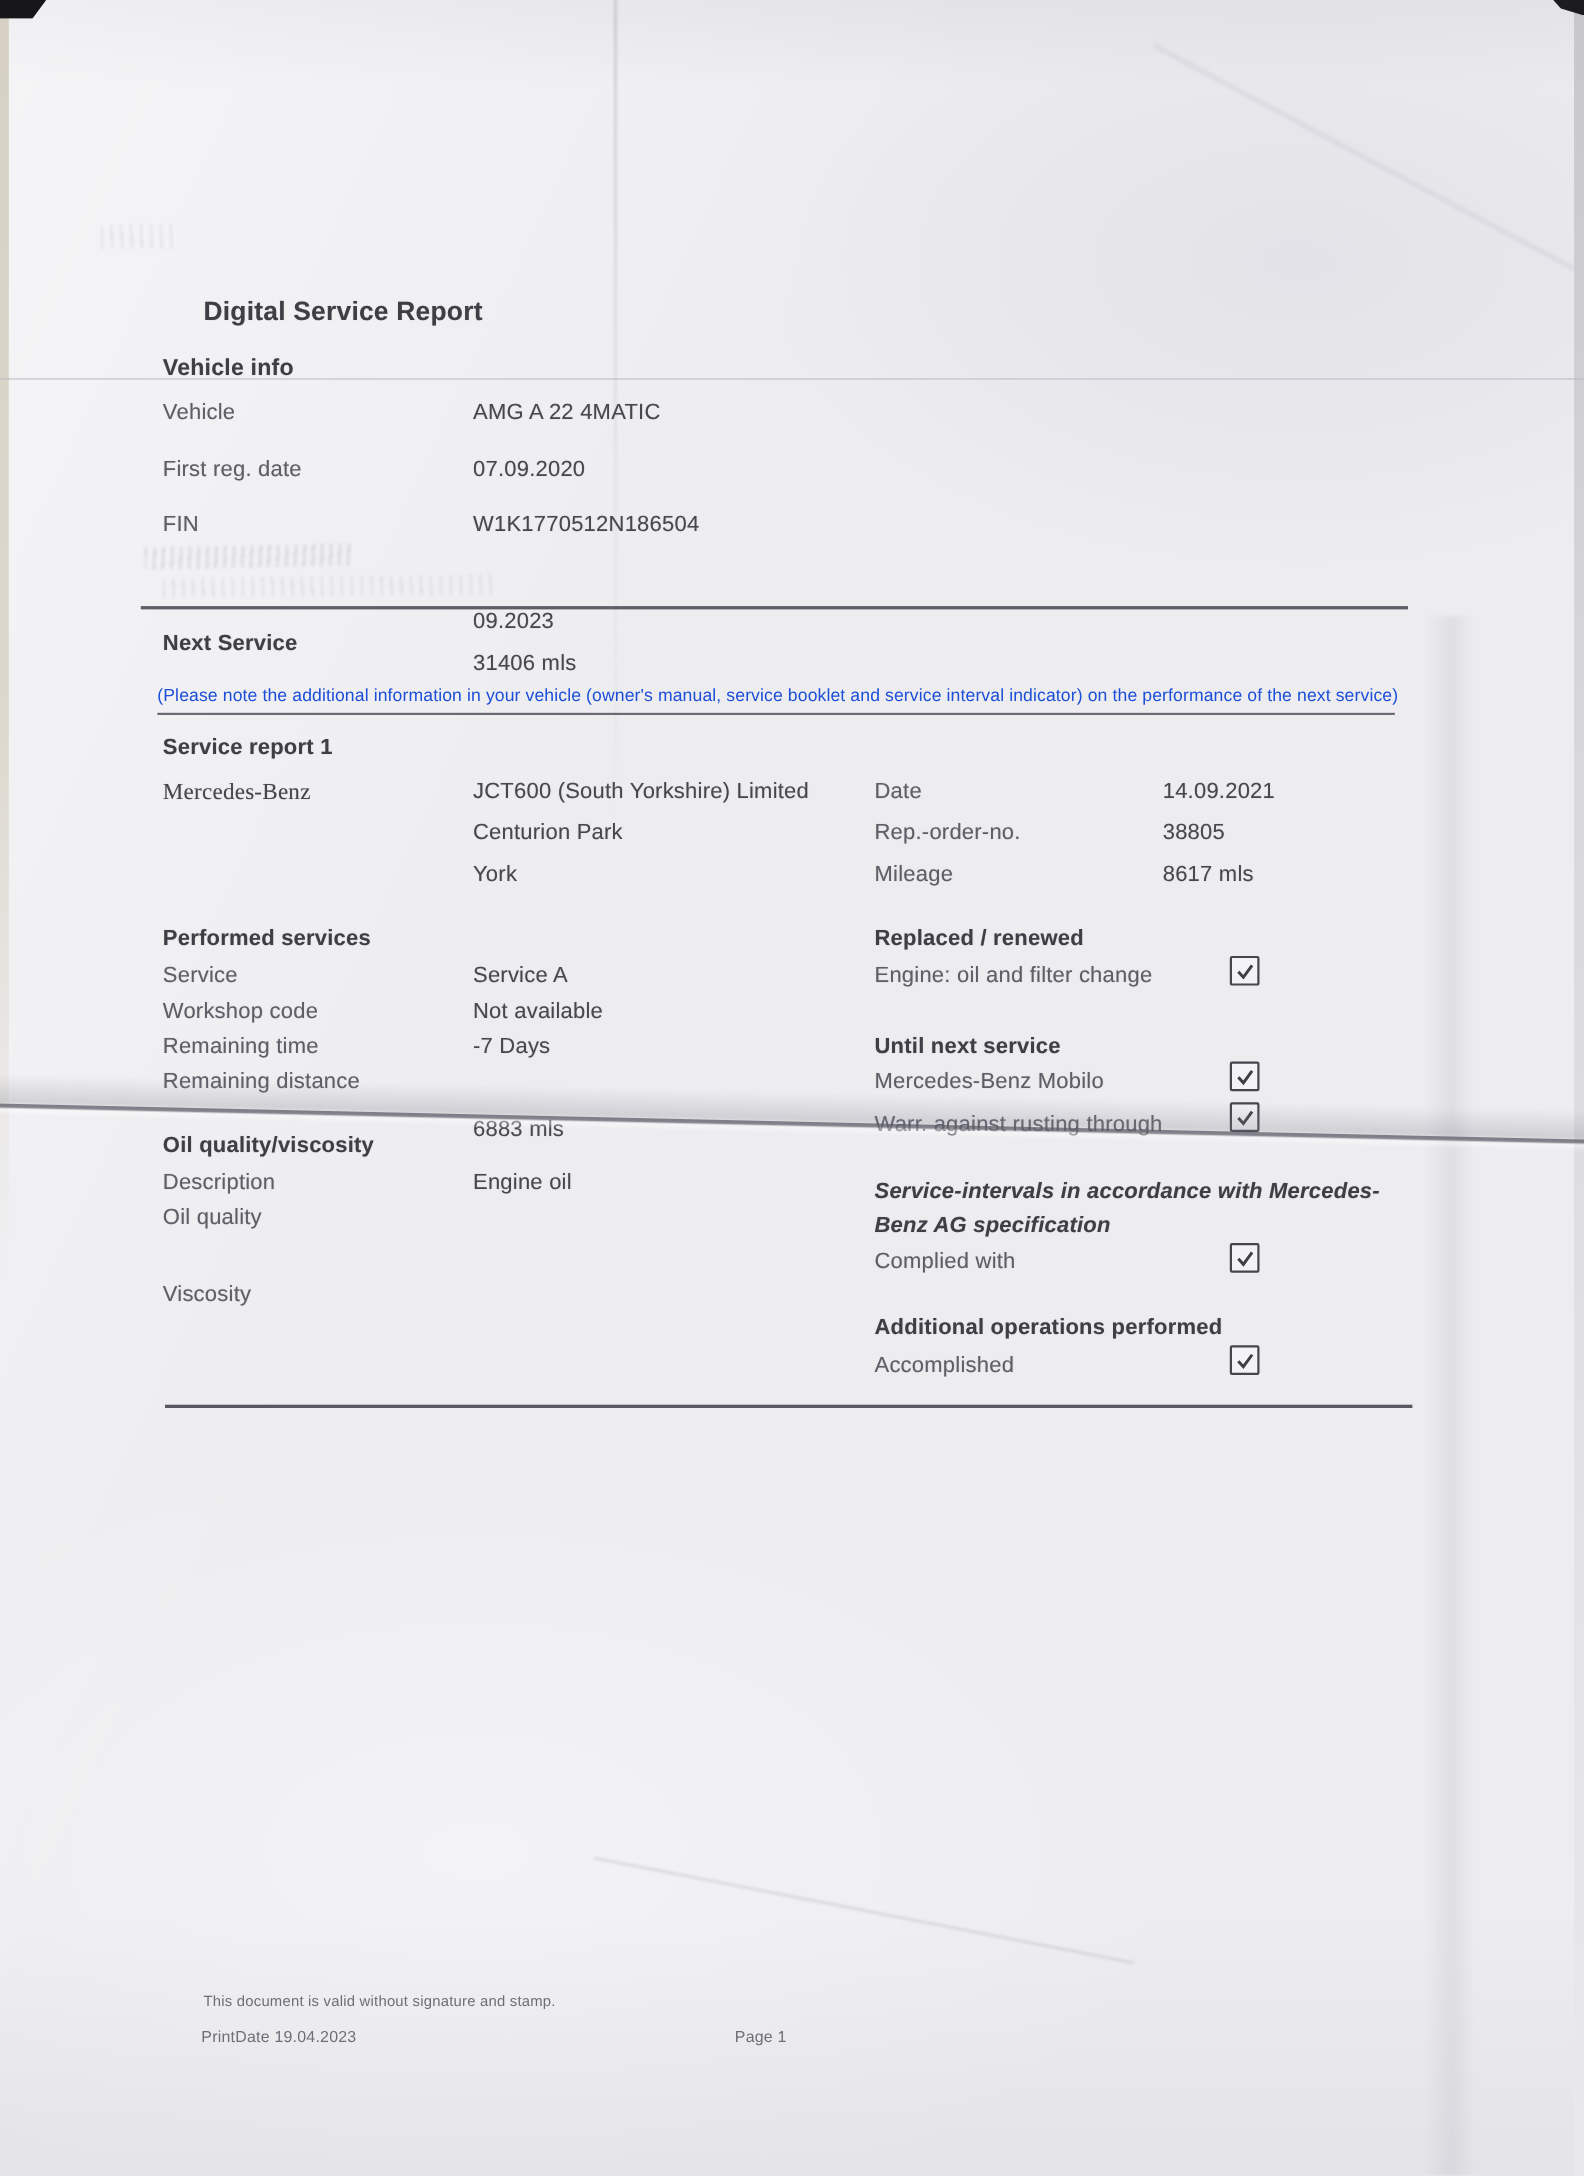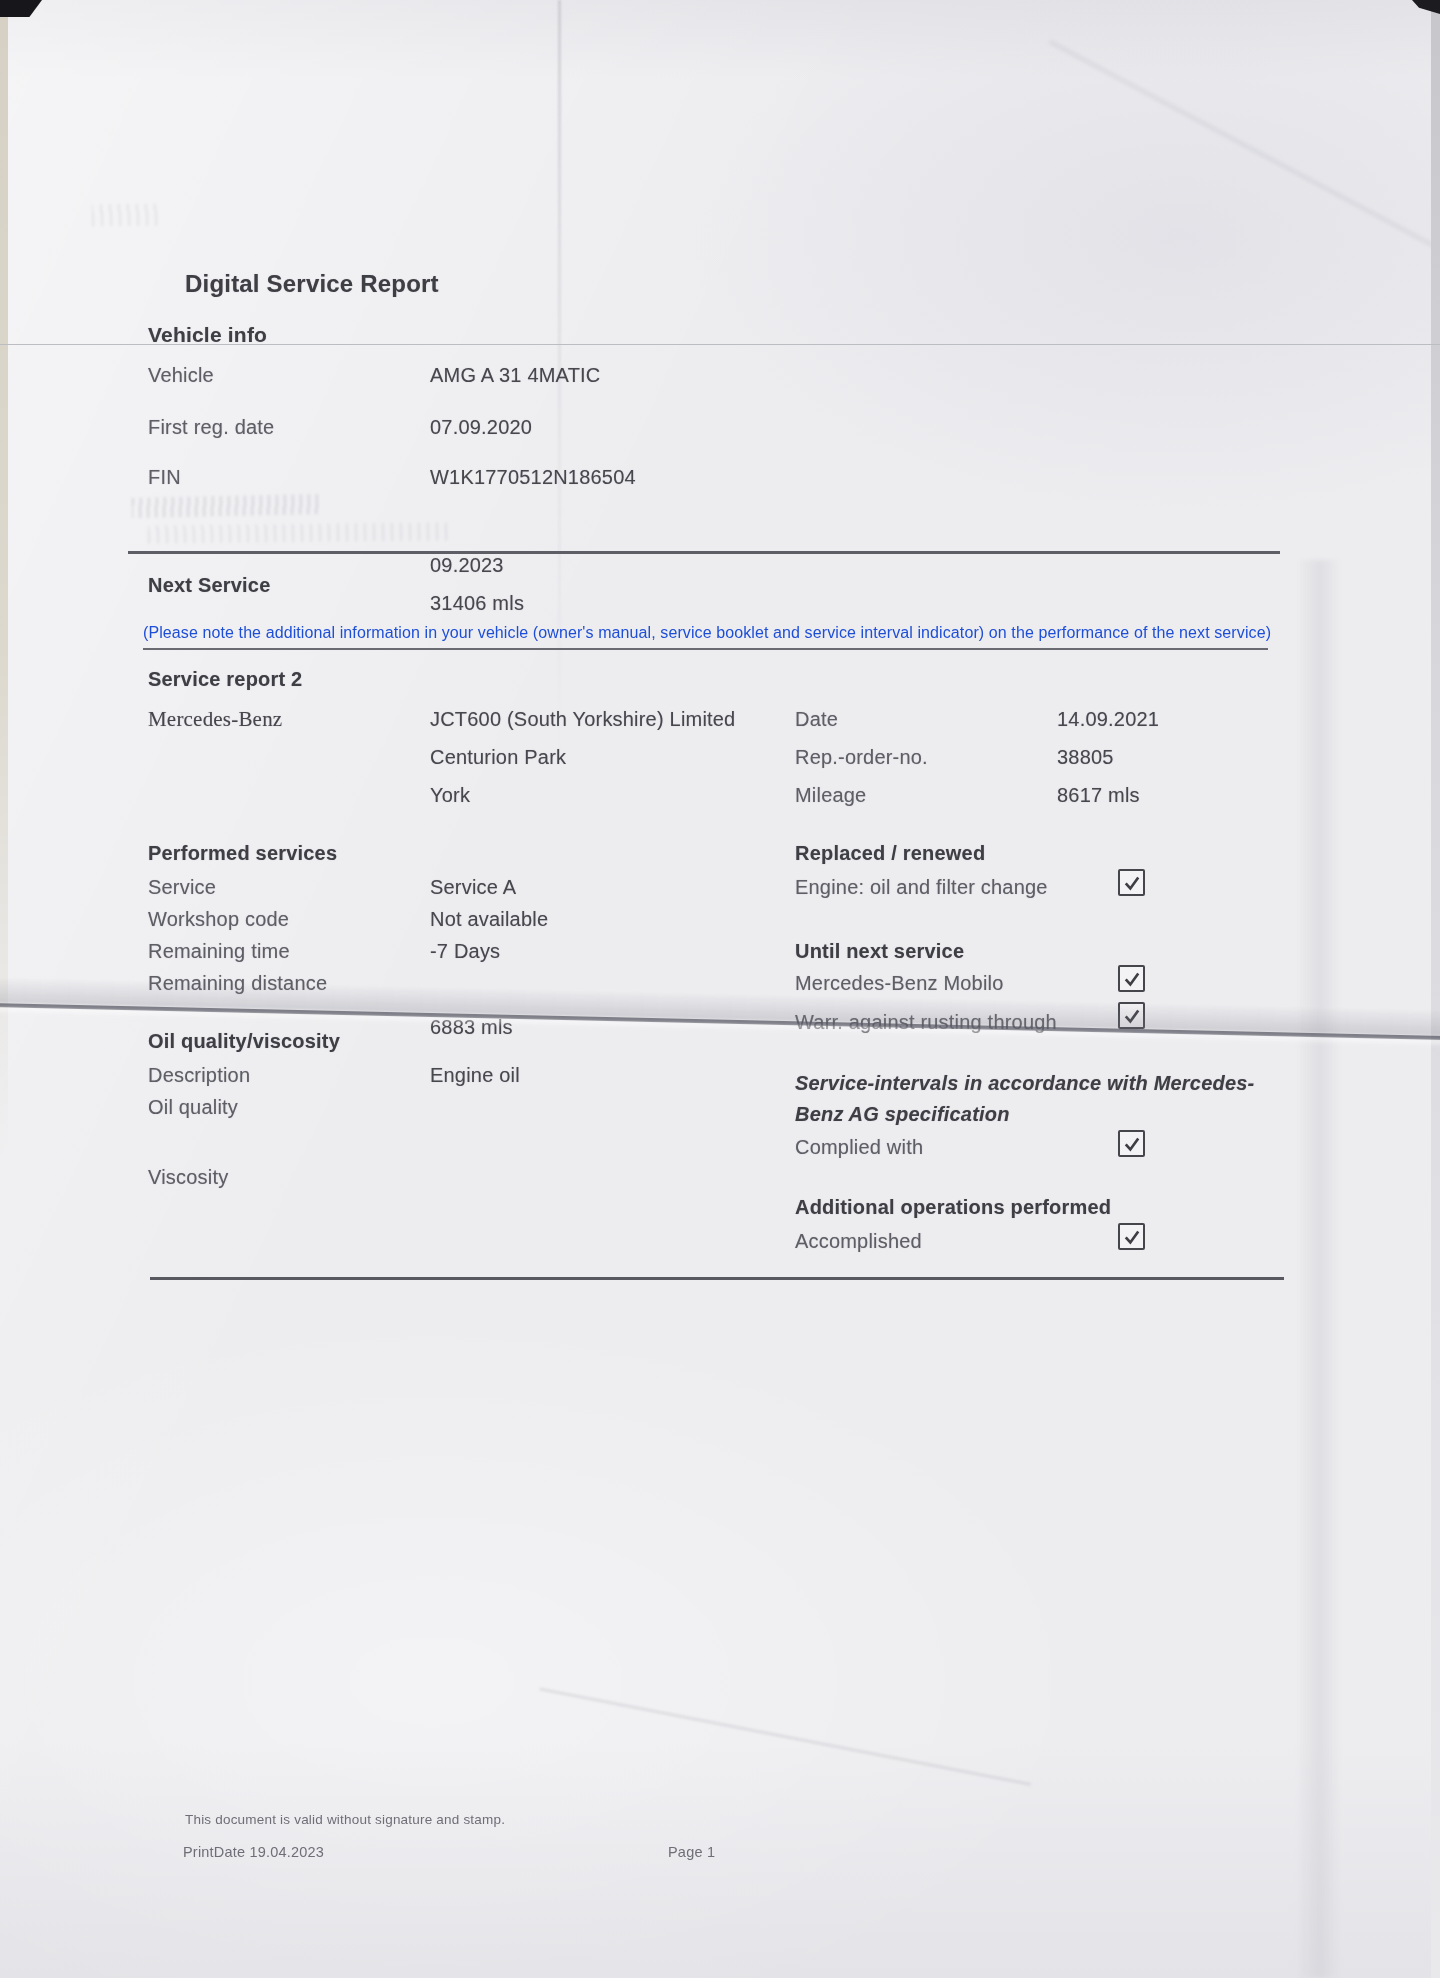--- a/index.html
+++ b/index.html
@@ -81,21 +81,21 @@
   <div class="abs smudge2" style="left:148px;top:524px;width:300px;height:18px;"></div>
 
   <h1 class="abs txt bold" style="left:185px;top:270px;margin:0;font-size:24px;">Digital Service Report</h1>
 
   <div class="rule" style="left:0;top:344px;width:1440px;height:1px;background:#bcbcc3;"></div>
 
   <section>
     <div class="abs txt bold" style="left:148px;top:323px;font-size:21px;">Vehicle info</div>
     <div>
       <span class="abs txt lbl" style="left:148px;top:364px;">Vehicle</span>
-      <span class="abs txt val" style="left:430px;top:364px;">AMG A 31 4MATIC</span>
+      <span class="abs txt val" style="left:430px;top:364px;">AMG A 22 4MATIC</span>
     </div>
     <div>
       <span class="abs txt lbl" style="left:148px;top:416px;">First reg. date</span>
       <span class="abs txt val" style="left:430px;top:416px;">07.09.2020</span>
     </div>
     <div>
       <span class="abs txt lbl" style="left:148px;top:466px;">FIN</span>
       <span class="abs txt val" style="left:430px;top:466px;">W1K1770512N186504</span>
     </div>
   </section>
@@ -103,21 +103,21 @@
   <section>
     <div class="rule" style="left:128px;top:551px;width:1152px;height:3px;background:#5e5e66;"></div>
     <div class="abs txt bold" style="left:148px;top:574px;">Next Service</div>
     <div class="abs txt val" style="left:430px;top:554px;">09.2023</div>
     <div class="abs txt val" style="left:430px;top:592px;">31406 mls</div>
     <div class="abs small" style="left:143px;top:624px;width:1130px;">(Please note the additional information in your vehicle (owner's manual, service booklet and service interval indicator) on the performance of the next service)</div>
     <div class="rule" style="left:143px;top:648px;width:1125px;height:2px;background:#6a6a73;"></div>
   </section>
 
   <section>
-    <div class="abs txt bold" style="left:148px;top:668px;">Service report 2</div>
+    <div class="abs txt bold" style="left:148px;top:668px;">Service report 1</div>
     <div class="abs txt serif" style="left:148px;top:707px;">Mercedes-Benz</div>
     <div class="abs txt val" style="left:430px;top:708px;">JCT600 (South Yorkshire) Limited</div>
     <div class="abs txt val" style="left:430px;top:746px;">Centurion Park</div>
     <div class="abs txt val" style="left:430px;top:784px;">York</div>
     <div>
       <span class="abs txt lbl" style="left:795px;top:708px;">Date</span>
       <span class="abs txt val" style="left:1057px;top:708px;">14.09.2021</span>
     </div>
     <div>
       <span class="abs txt lbl" style="left:795px;top:746px;">Rep.-order-no.</span>

